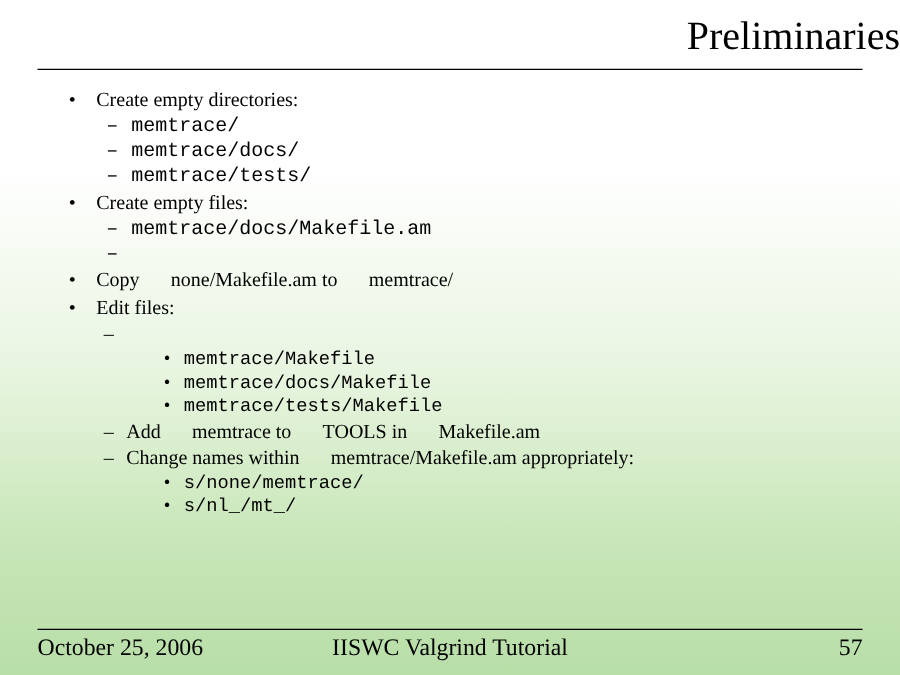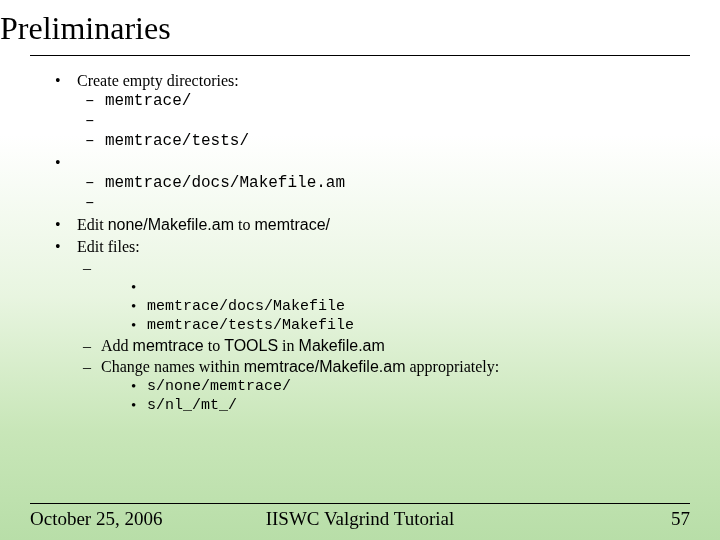--- a/index.html
+++ b/index.html
@@ -6,21 +6,21 @@
   body {
     width: 720px;
     height: 540px;
     background: linear-gradient(to bottom, #ffffff 0%, #ffffff 25%, #e8f5e0 55%, #c8e6b8 80%, #b8dea8 100%);
     font-family: "Times New Roman", Times, serif;
     color: #000;
     position: relative;
     overflow: hidden;
   }
   .title {
-    text-align: left;
+    text-align: right;
     font-size: 32px;
     font-weight: normal;
     padding-top: 10px;
     padding-bottom: 8px;
   }
   .hr-top {
     border: none;
     border-top: 1.5px solid #000;
     margin: 0 30px;
   }
@@ -29,21 +29,21 @@
     font-size: 16px;
   }
   .bullet-row {
     display: flex;
     margin-top: 4px;
   }
   .bullet-dot {
     width: 22px;
     flex-shrink: 0;
   }
-  .mono { font-family: Liberation Sans, sans-serif; }
+  .mono { font-family: Liberation Serif, serif; margin-left: 21px; }
   .sub-list {
     padding-left: 30px;
   }
   .sub-row {
     display: flex;
     margin-top: 2px;
     font-family: "Courier New", Courier, monospace;
     font-size: 16px;
   }
   .sub-dash {
@@ -103,59 +103,62 @@
     <span class="bullet-dot">•</span>
     <span>Create empty directories:</span>
   </div>
   <div class="sub-list">
     <div class="sub-row">
         <span class="sub-dash">–</span>
         <span>memtrace/</span>
       </div>
     <div class="sub-row">
         <span class="sub-dash">–</span>
+        <span>memtrace/docs/</span>
       </div>
     <div class="sub-row">
         <span class="sub-dash">–</span>
         <span>memtrace/tests/</span>
       </div>
   </div>
 
   <div class="bullet-row">
     <span class="bullet-dot">•</span>
+    <span>Create empty files:</span>
   </div>
   <div class="sub-list">
     <div class="sub-row">
         <span class="sub-dash">–</span>
         <span>memtrace/docs/Makefile.am</span>
       </div>
     <div class="sub-row">
         <span class="sub-dash">–</span>
       </div>
   </div>
 
   <div class="bullet-row">
     <span class="bullet-dot">•</span>
     <span>
-      <span>Edit </span><span class="mono">none/Makefile.am</span><span> to </span><span class="mono">memtrace/</span>
+      <span>Copy </span><span class="mono">none/Makefile.am</span><span> to </span><span class="mono">memtrace/</span>
     </span>
   </div>
 
   <div class="bullet-row">
     <span class="bullet-dot">•</span>
     <span>Edit files:</span>
   </div>
 
   <div class="indent2">
     <div class="dash-row">
       <span class="dash-mark">–</span>
     </div>
     <div class="indent3">
       <div class="dot2-row">
           <span class="dot2-mark">•</span>
+          <span>memtrace/Makefile</span>
         </div>
       <div class="dot2-row">
           <span class="dot2-mark">•</span>
           <span>memtrace/docs/Makefile</span>
         </div>
       <div class="dot2-row">
           <span class="dot2-mark">•</span>
           <span>memtrace/tests/Makefile</span>
         </div>
     </div>

